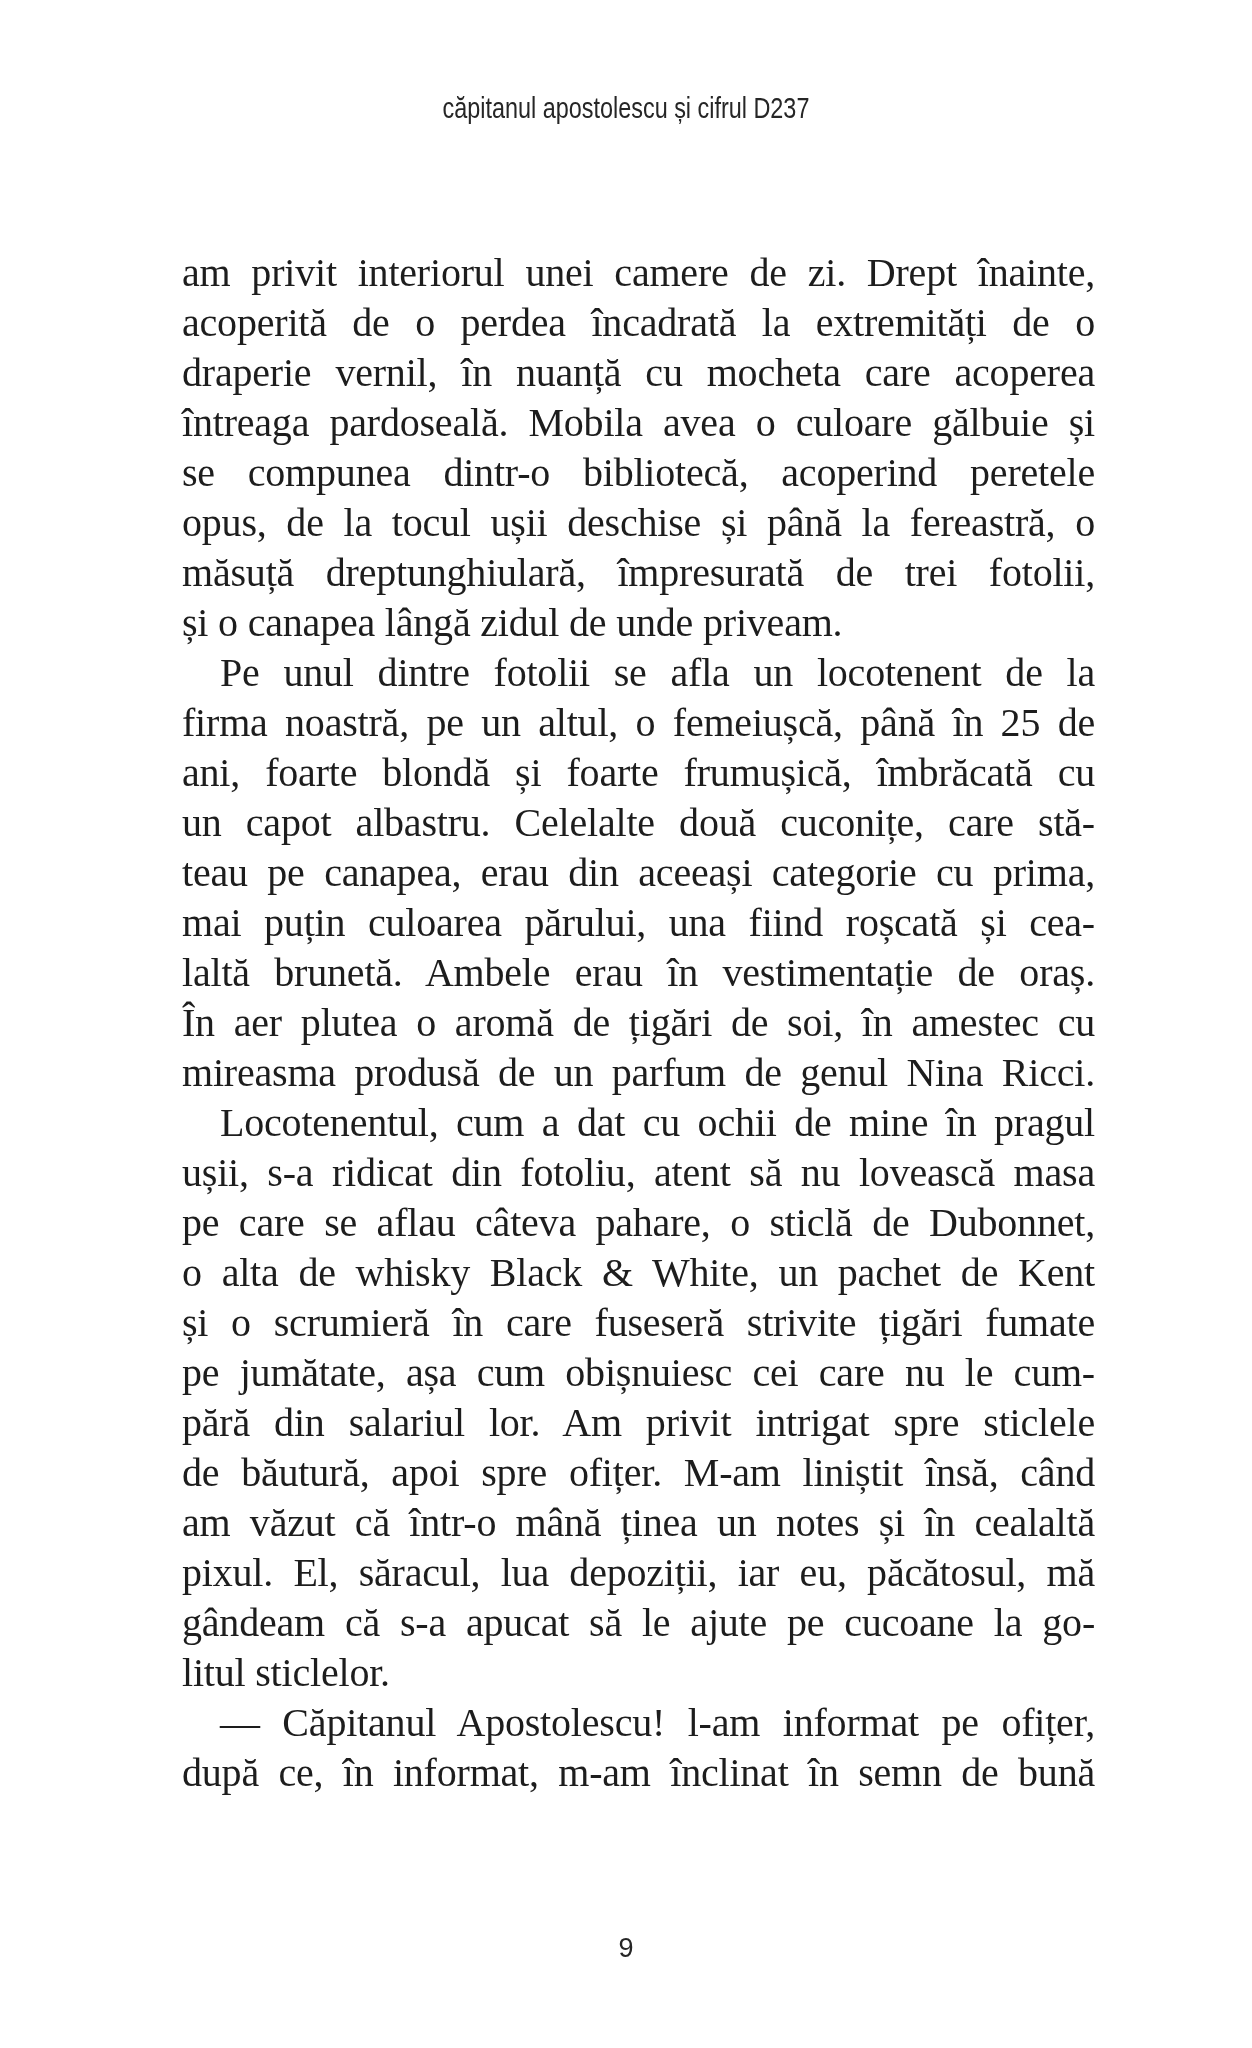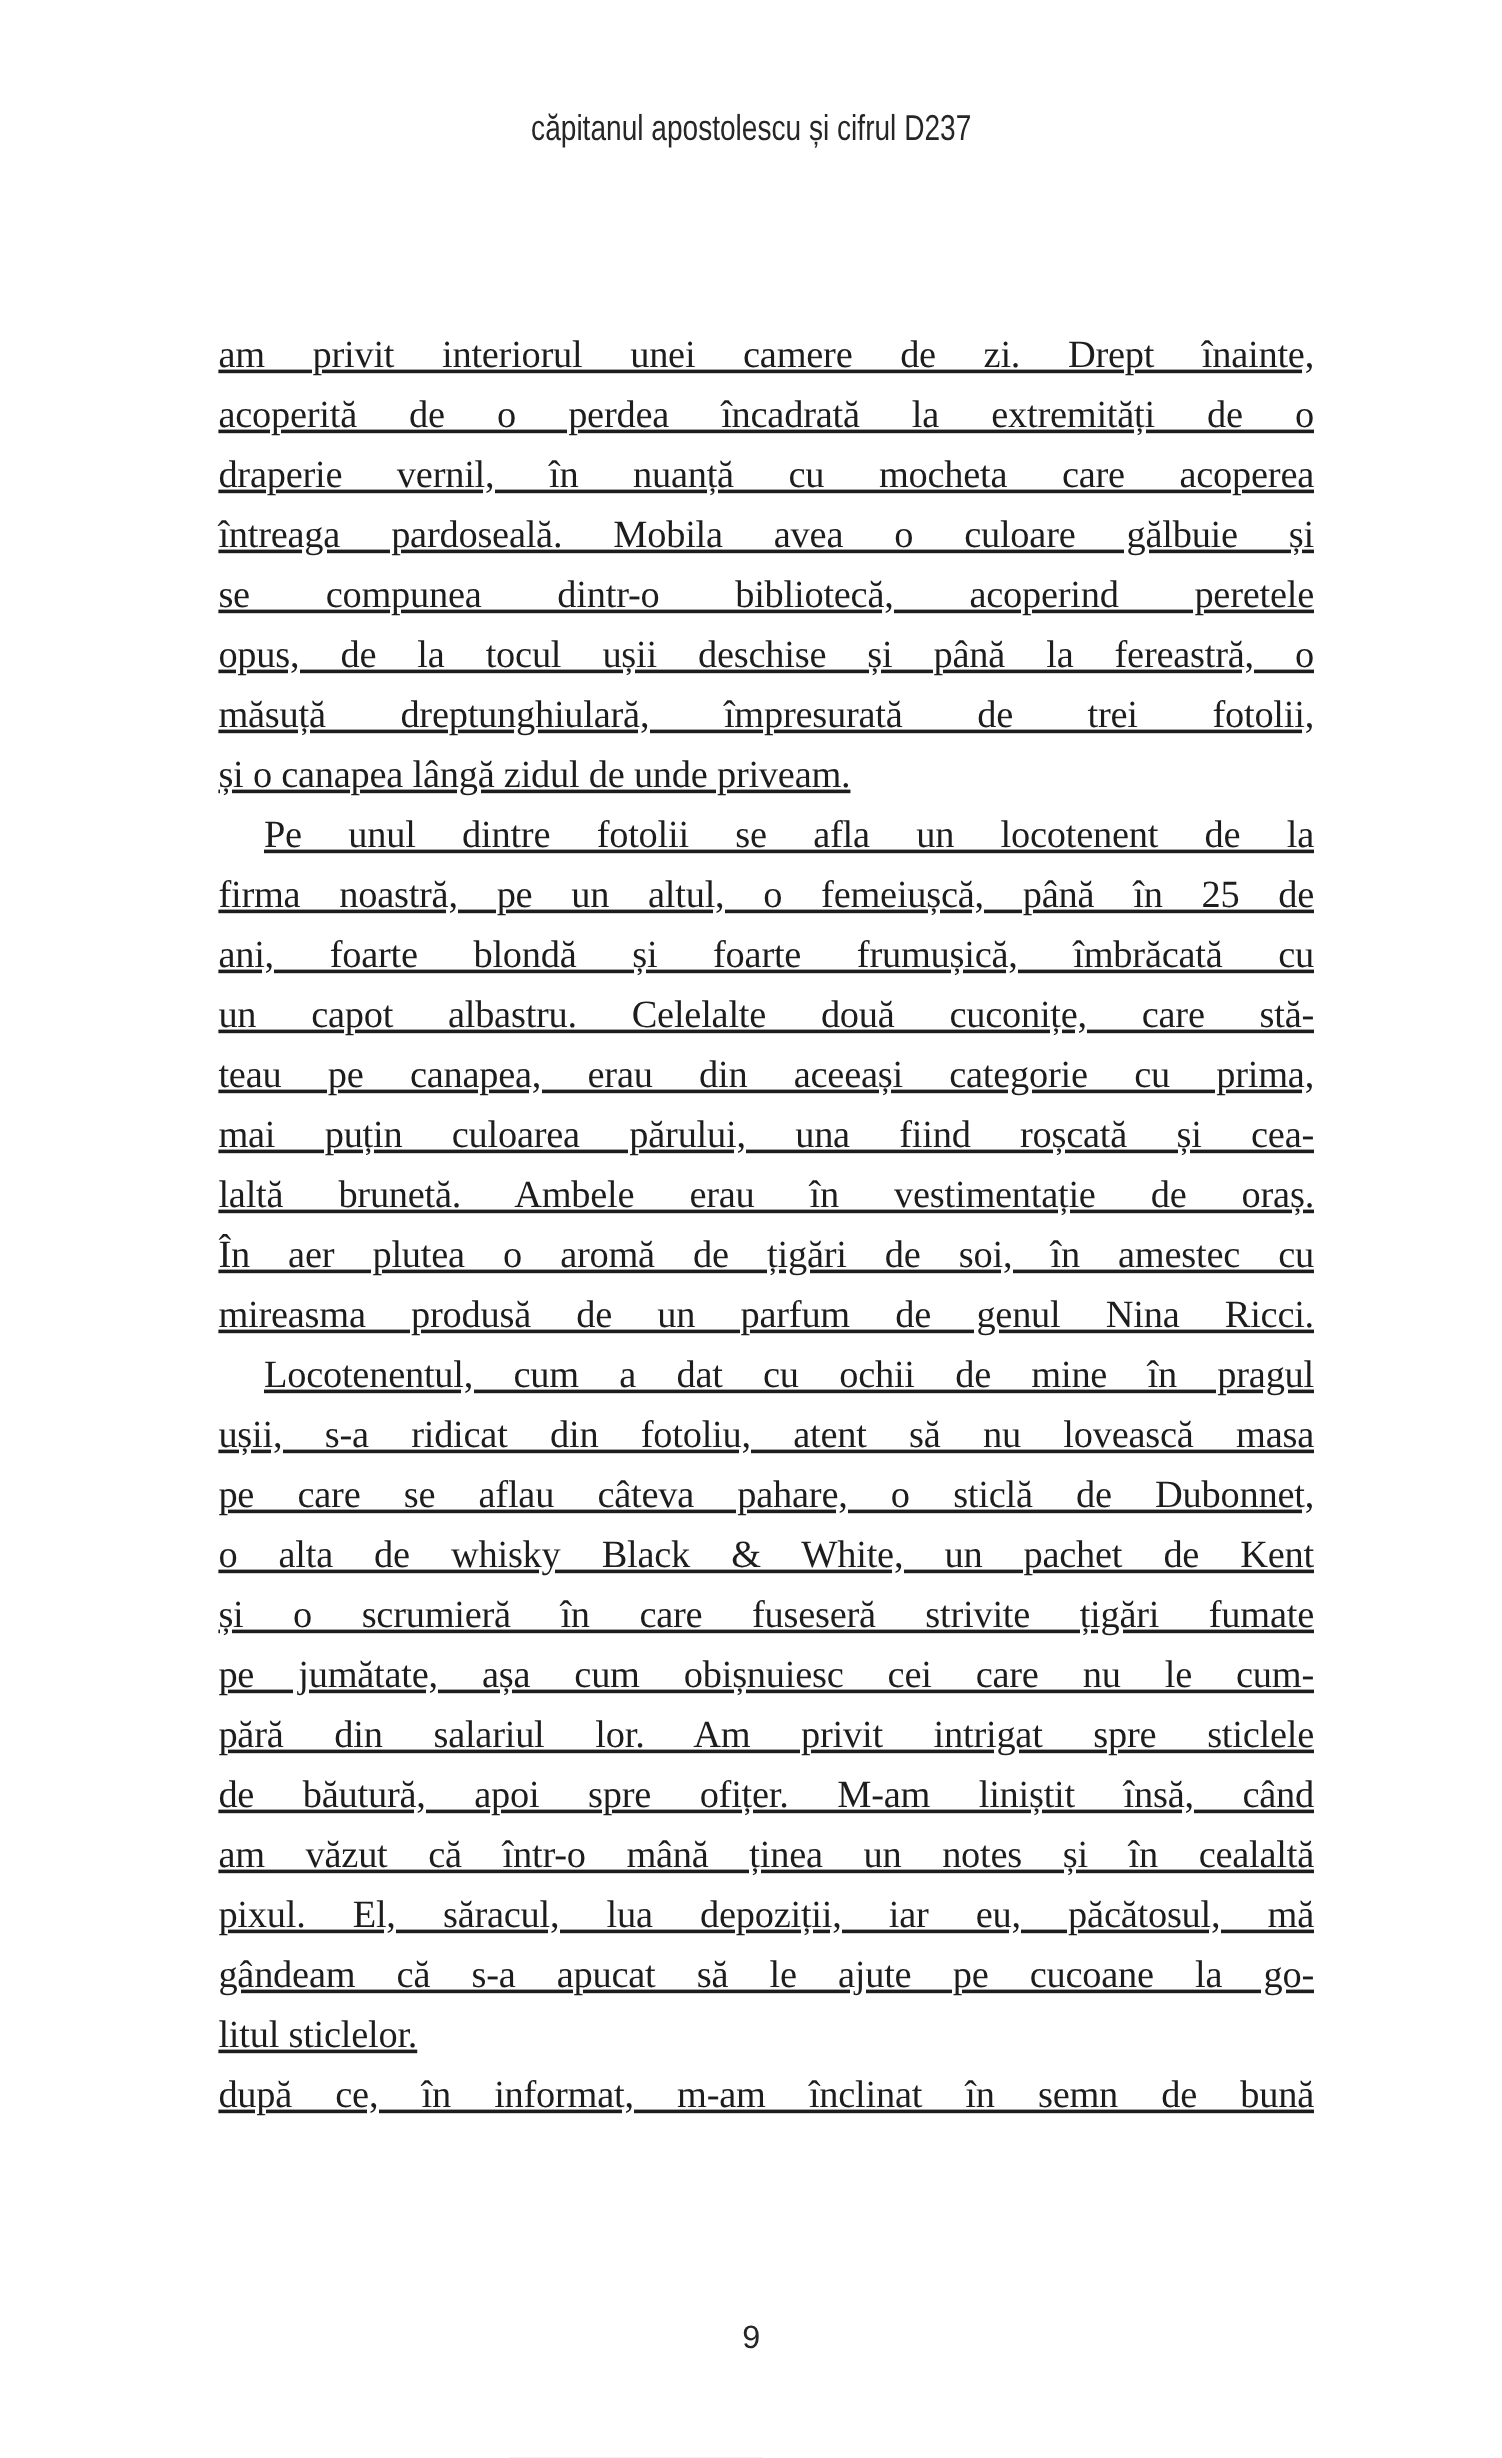--- a/index.html
+++ b/index.html
@@ -26,27 +26,26 @@
     font-size: 30px;
     line-height: 36px;
     color: var(--header-color, #262626);
     transform: scaleX(0.78);
     transform-origin: 50% 50%;
     letter-spacing: 0px;
     white-space: nowrap;
   }
   .body-text {
     position: absolute;
-    top: 270px;
+    top: 248px;
     left: 182px;
     width: 913px;
     color: var(--text-color, #1d1d1d);
-    font-size: 32px;
+    font-size: 40px;
     letter-spacing: -0.2px;
-    text-decoration: underline;
   }
   .para { margin: 0; padding: 0; }
   .line {
     height: 50px;
     line-height: 50px;
     text-align: justify;
     text-align-last: justify;
     text-justify: inter-word;
     white-space: normal;
     overflow: visible;
@@ -106,18 +105,19 @@
         <div class="line">și o scrumieră în care fuseseră strivite țigări fumate</div>
         <div class="line">pe jumătate, așa cum obișnuiesc cei care nu le cum-</div>
         <div class="line">pără din salariul lor. Am privit intrigat spre sticlele</div>
         <div class="line">de băutură, apoi spre ofițer. M-am liniștit însă, când</div>
         <div class="line">am văzut că într-o mână ținea un notes și în cealaltă</div>
         <div class="line">pixul. El, săracul, lua depoziții, iar eu, păcătosul, mă</div>
         <div class="line">gândeam că s-a apucat să le ajute pe cucoane la go-</div>
         <div class="line left">litul sticlelor.</div>
       </div>
       <div class="para">
+        <div class="line ind">— Căpitanul Apostolescu! l-am informat pe ofițer,</div>
         <div class="line">după ce, în informat, m-am înclinat în semn de bună</div>
       </div>
     </div>
 
   <div class="page-number">9</div>
 </div>
 
 </body></html>

